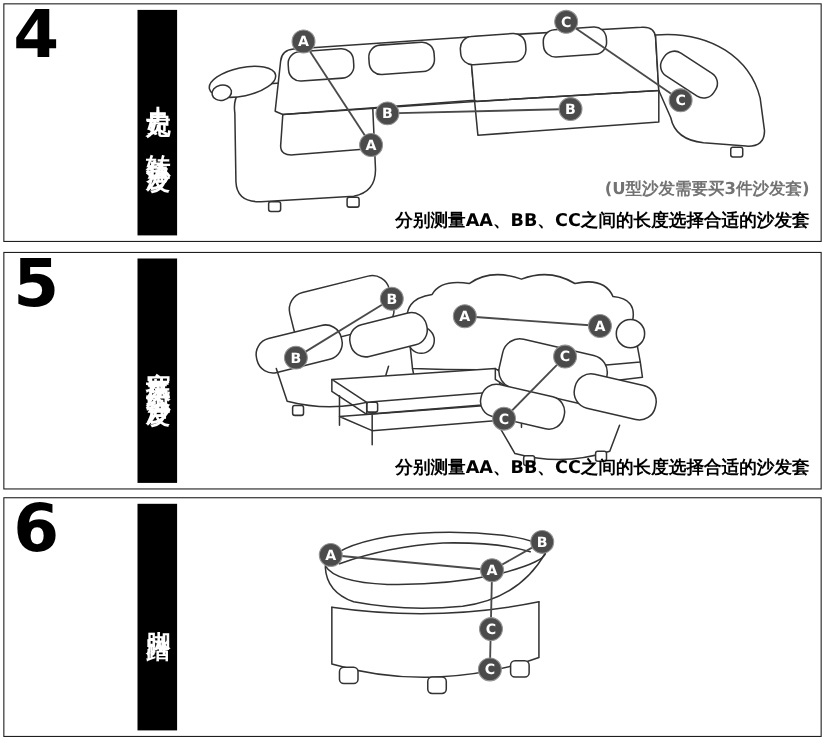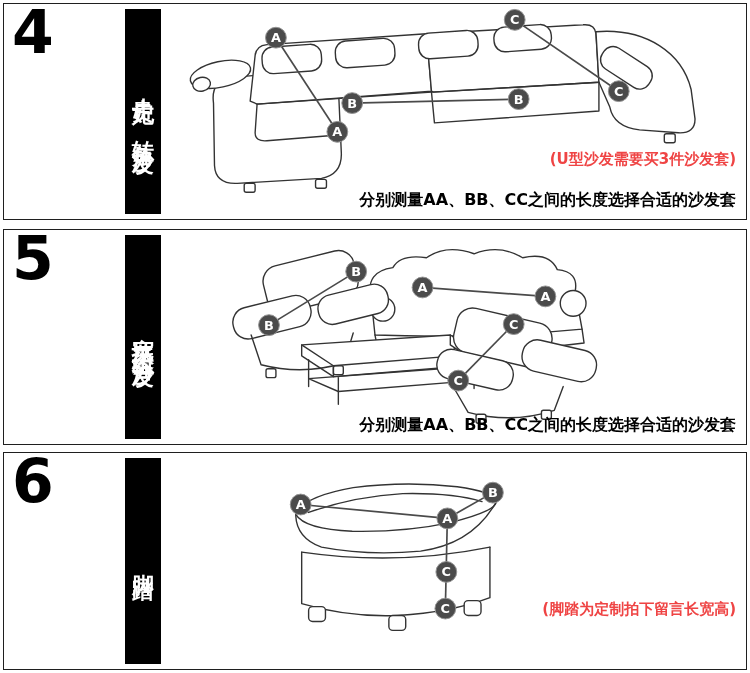--- a/index.html
+++ b/index.html
@@ -6,21 +6,21 @@
   body{font-family:"DejaVu Sans","Liberation Sans",sans-serif;}
   .page{position:relative;width:750px;height:673px;background:#fff;overflow:hidden;}
   .section{position:absolute;left:3px;width:744px;border:1px solid #1f1f1f;background:#fff;box-sizing:border-box;}
   #sec4{top:3px;height:217px;}
   #sec5{top:229px;height:216px;}
   #sec6{top:452px;height:218px;}
   .num{position:absolute;left:8px;top:0px;font-size:60px;font-weight:900;color:#000;line-height:0.95;letter-spacing:-2px;}
   .bar{position:absolute;left:121px;top:5px;bottom:5px;width:36px;background:#000;display:flex;align-items:center;justify-content:center;}
   .bar span{writing-mode:vertical-rl;text-orientation:upright;color:#fff;font-size:22px;letter-spacing:5px;font-weight:600;line-height:1;}
   .art{position:absolute;inset:0;width:100%;height:100%;}
-  .note{position:absolute;right:10px;bottom:50px;color:#ef4444;font-size:15px;font-weight:600;white-space:nowrap;}
+  .note{position:absolute;right:10px;bottom:38px;color:#737373;font-size:15px;font-weight:600;white-space:nowrap;}
   .caption{position:absolute;right:10px;bottom:8px;color:#000;font-size:16px;font-weight:600;white-space:nowrap;margin-top:46px;}
   
   .sofa path,.sofa rect,.sofa ellipse,.sofa circle{fill:#fff;stroke:#333;stroke-width:1.4;stroke-linejoin:round;stroke-linecap:round;}
   .sofa .open{fill:none;}
   .mlines line{stroke:#4a4a4a;stroke-width:1.7;}
   .pt circle{fill:#4b4b4b;stroke:#939393;stroke-width:1;}
   .pt text{fill:#fff;font-size:13px;font-weight:bold;text-anchor:middle;font-family:"DejaVu Sans","Liberation Sans",sans-serif;}
 </style>
 </head>
 <body>
@@ -195,16 +195,15 @@
         </g>
       <g class="pt">
           <circle cx="443" cy="157" r="10.5"></circle>
           <text x="443" y="161.5">C</text>
         </g>
     </svg>
     <div class="num">6</div>
     <div class="bar">
         <span>脚踏</span>
       </div>
-    <div class="note">(脚踏为定制拍下留言长宽高)</div>
   </div>
 
 </div>
 
 </body></html>

